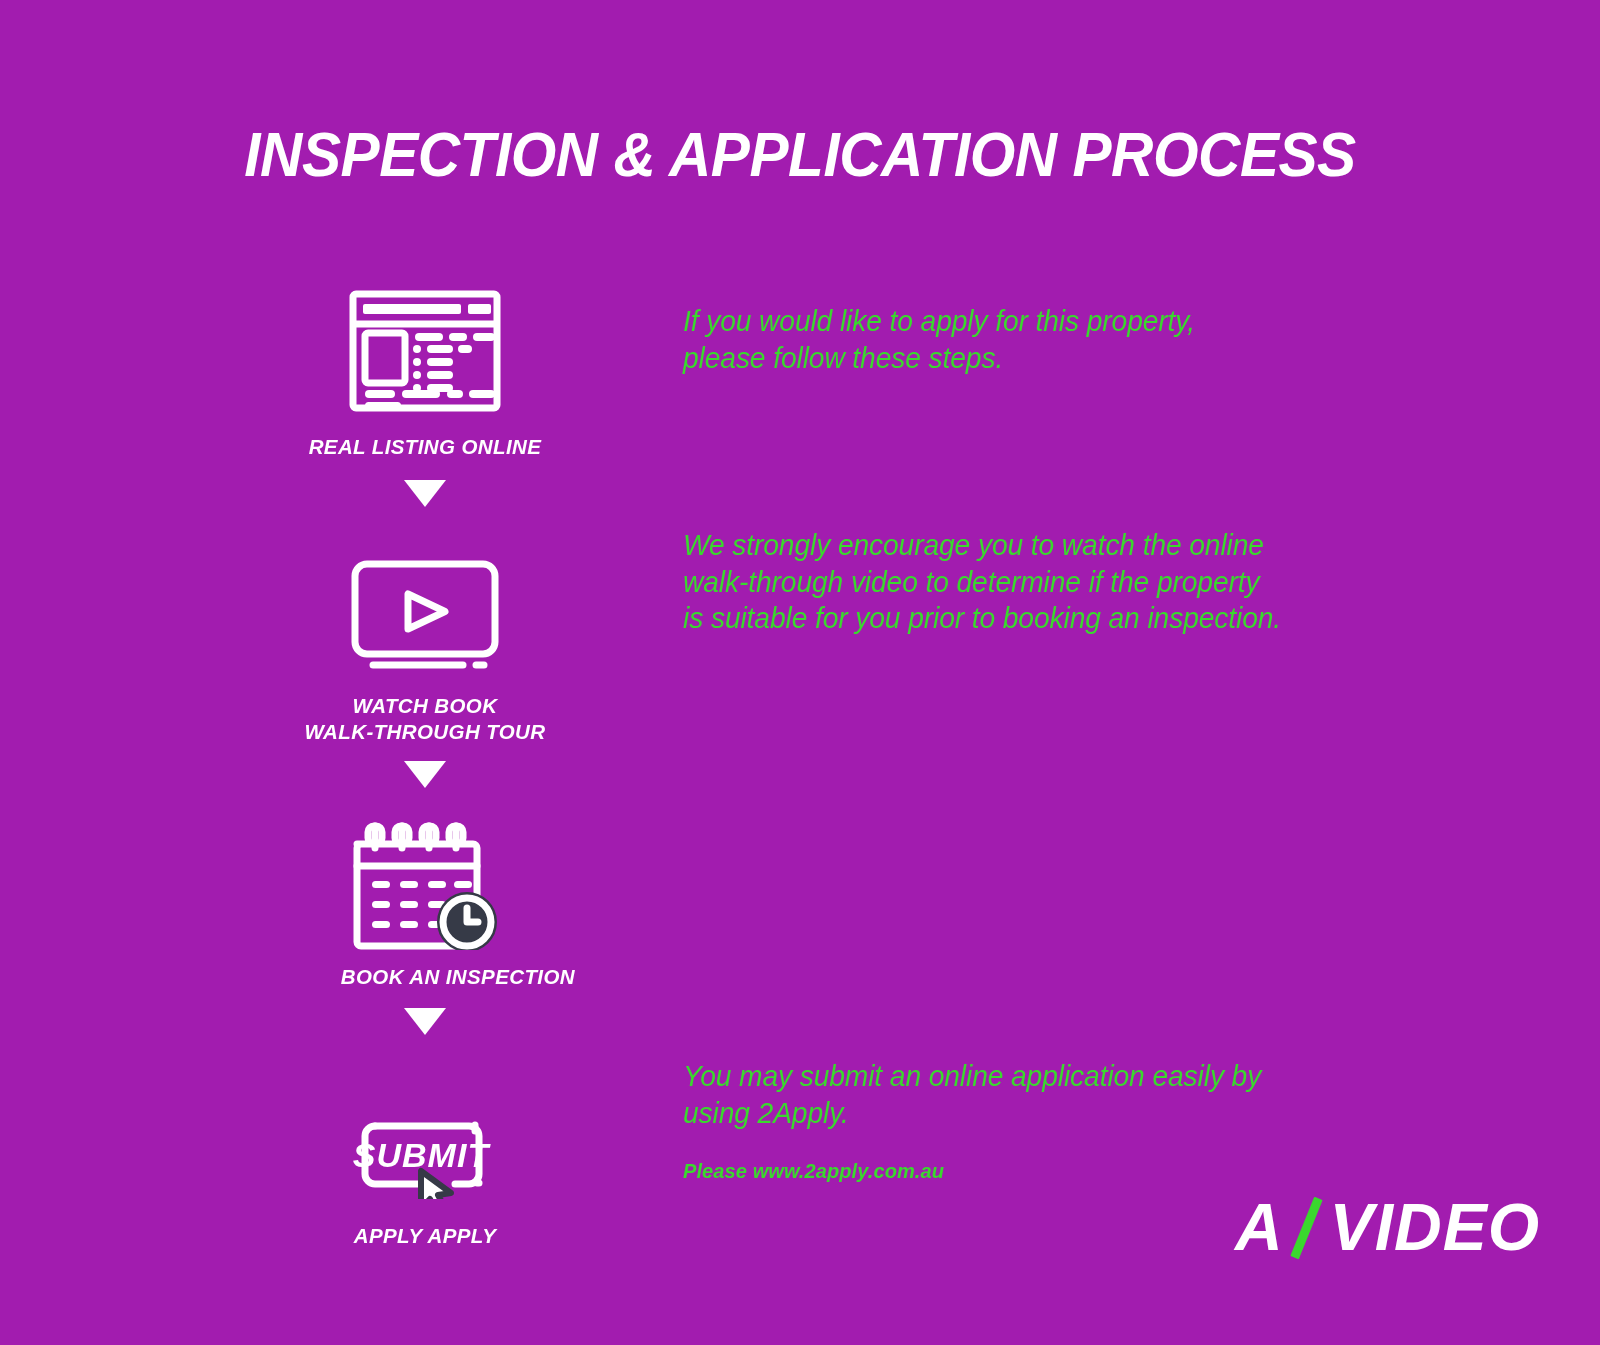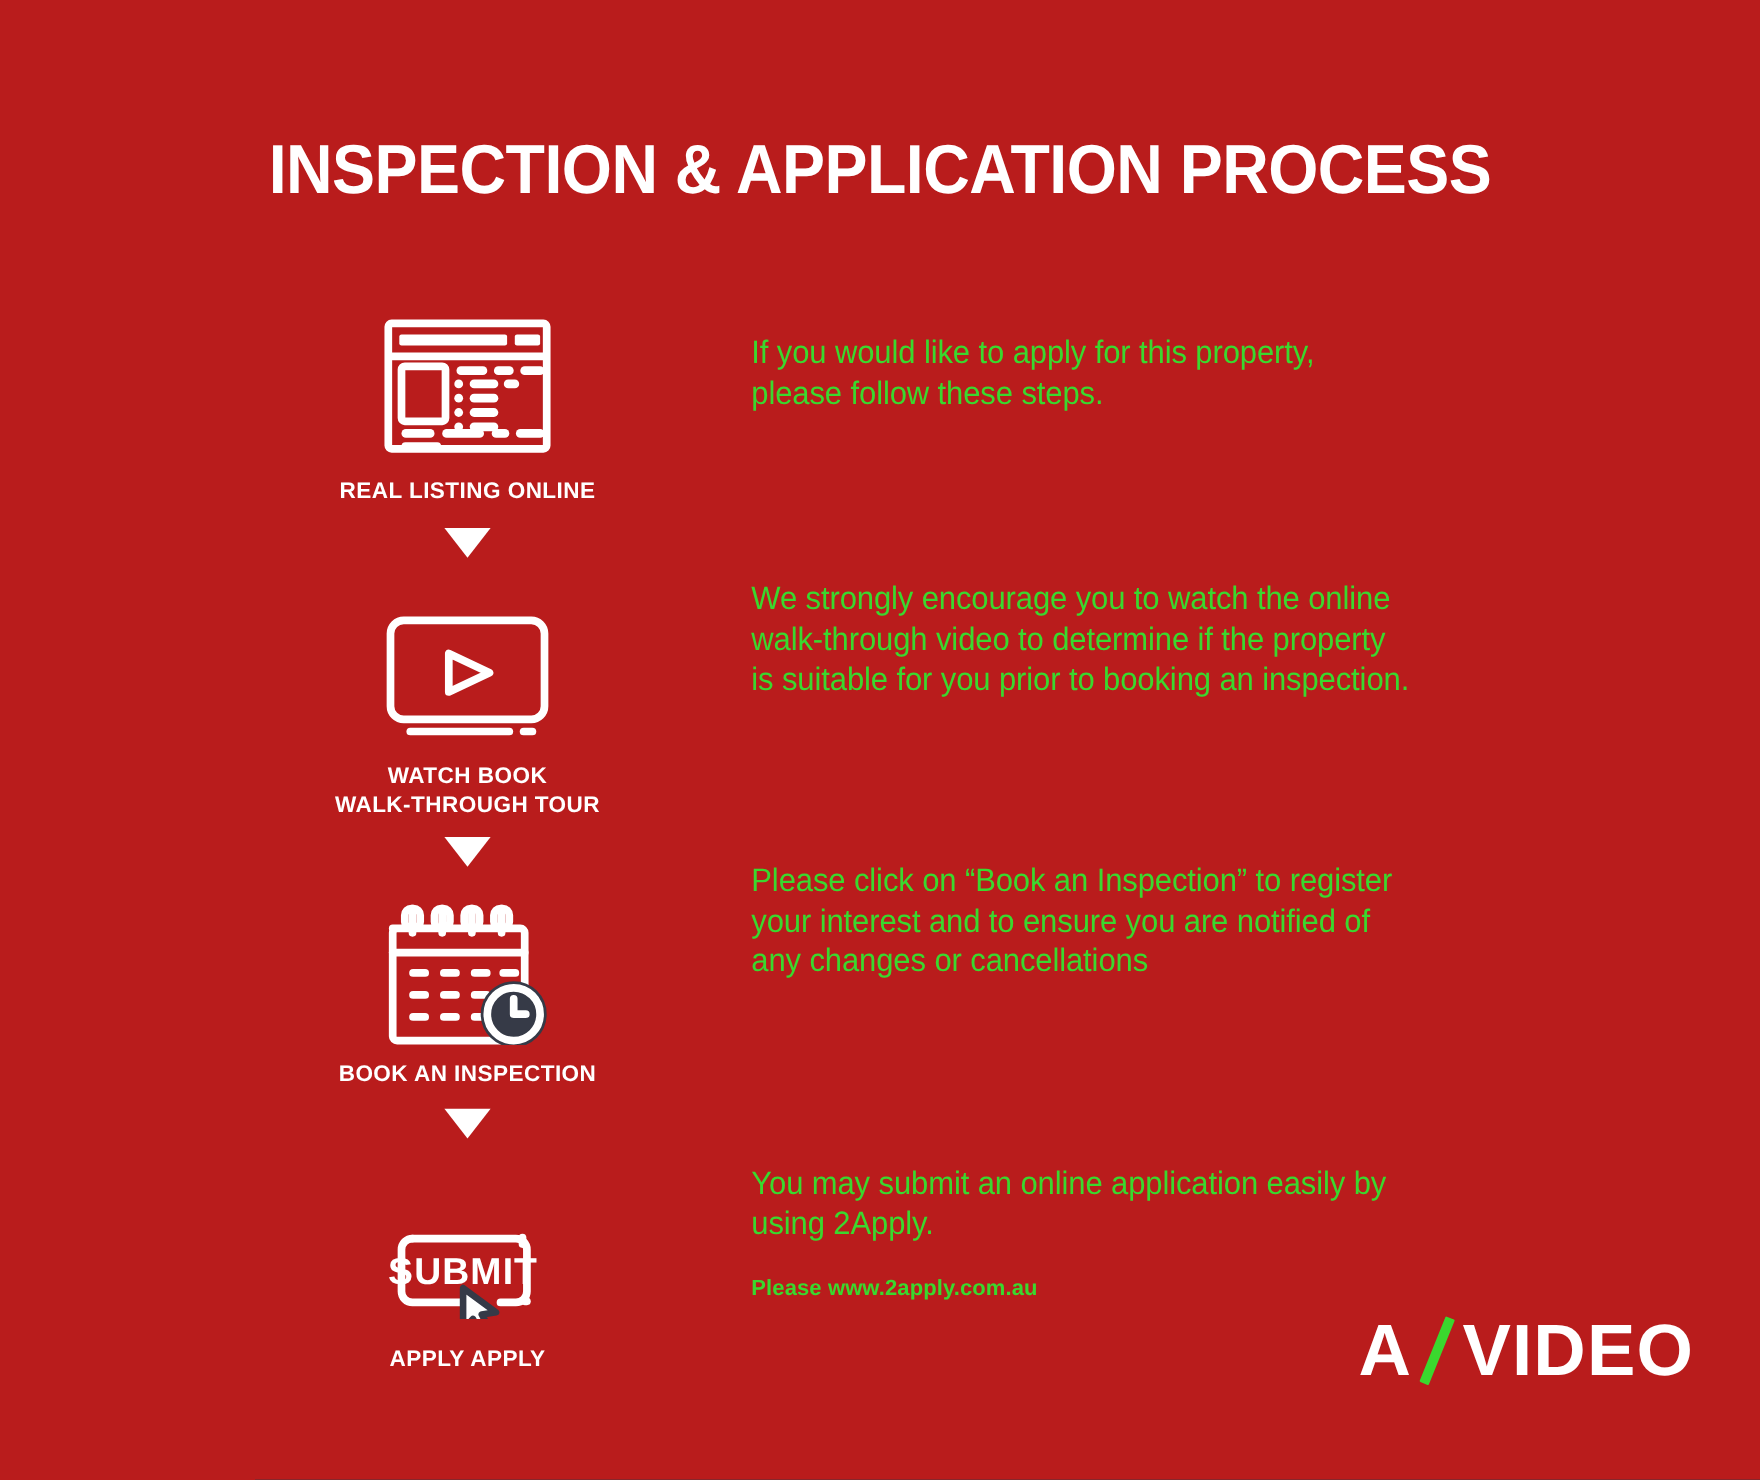--- a/index.html
+++ b/index.html
@@ -12,21 +12,22 @@
     background: #363a47;
     font-family: "Liberation Sans", sans-serif;
     overflow: hidden;
     position: relative;
   }
 
   .page {
     position: relative;
     width: 1600px;
     height: 1345px;
-    background: #b91c1c;
+    background: #a21caf;
+    font-style: italic;
   }
 
   
   .title {
     position: absolute;
     left: 0;
     right: 0;
     top: 118px;
     text-align: center;
     color: #ffffff;
@@ -79,21 +80,21 @@
     border-right: 21px solid transparent;
     border-top: 27px solid #ffffff;
   }
 
   
   .sp-label-1 { margin-top: 22px; }
   .sp-arrow-1 { margin-top: 20px; }
   .sp-icon-2  { margin-top: 14px; }
   .sp-label-2 { margin-top: 22px; }
   .sp-arrow-2 { margin-top: 16px; }
-  .sp-icon-3  { margin-top: 12px; }
+  .sp-icon-3  { margin-top: 12px; text-align: right; }
   .sp-label-3 { margin-top: 14px; }
   .sp-arrow-3 { margin-top: 18px; }
   .sp-icon-4  { margin-top: 14px; }
   .sp-label-4 { margin-top: 24px; }
 
   
   .copy {
     position: absolute;
     left: 683px;
     color: #3ad82e;
@@ -293,25 +294,20 @@
     <p>If you would like to apply for this property,
 please follow these steps.</p>
   </div>
 
   <div class="copy copy-2">
     <p>We strongly encourage you to watch the online
 walk-through video to determine if the property
 is suitable for you prior to booking an inspection.</p>
   </div>
 
-  <div class="copy copy-3">
-    <p>Please click on “Book an Inspection” to register
-your interest and to ensure you are notified of
-any changes or cancellations</p>
-  </div>
 
   <div class="copy copy-4">
     <p>You may submit an online application easily by
 using 2Apply.</p>
   </div>
 
   <div class="visit">Please www.2apply.com.au</div>
 
   <div class="logo">
     <span class="logo-a">A</span>

